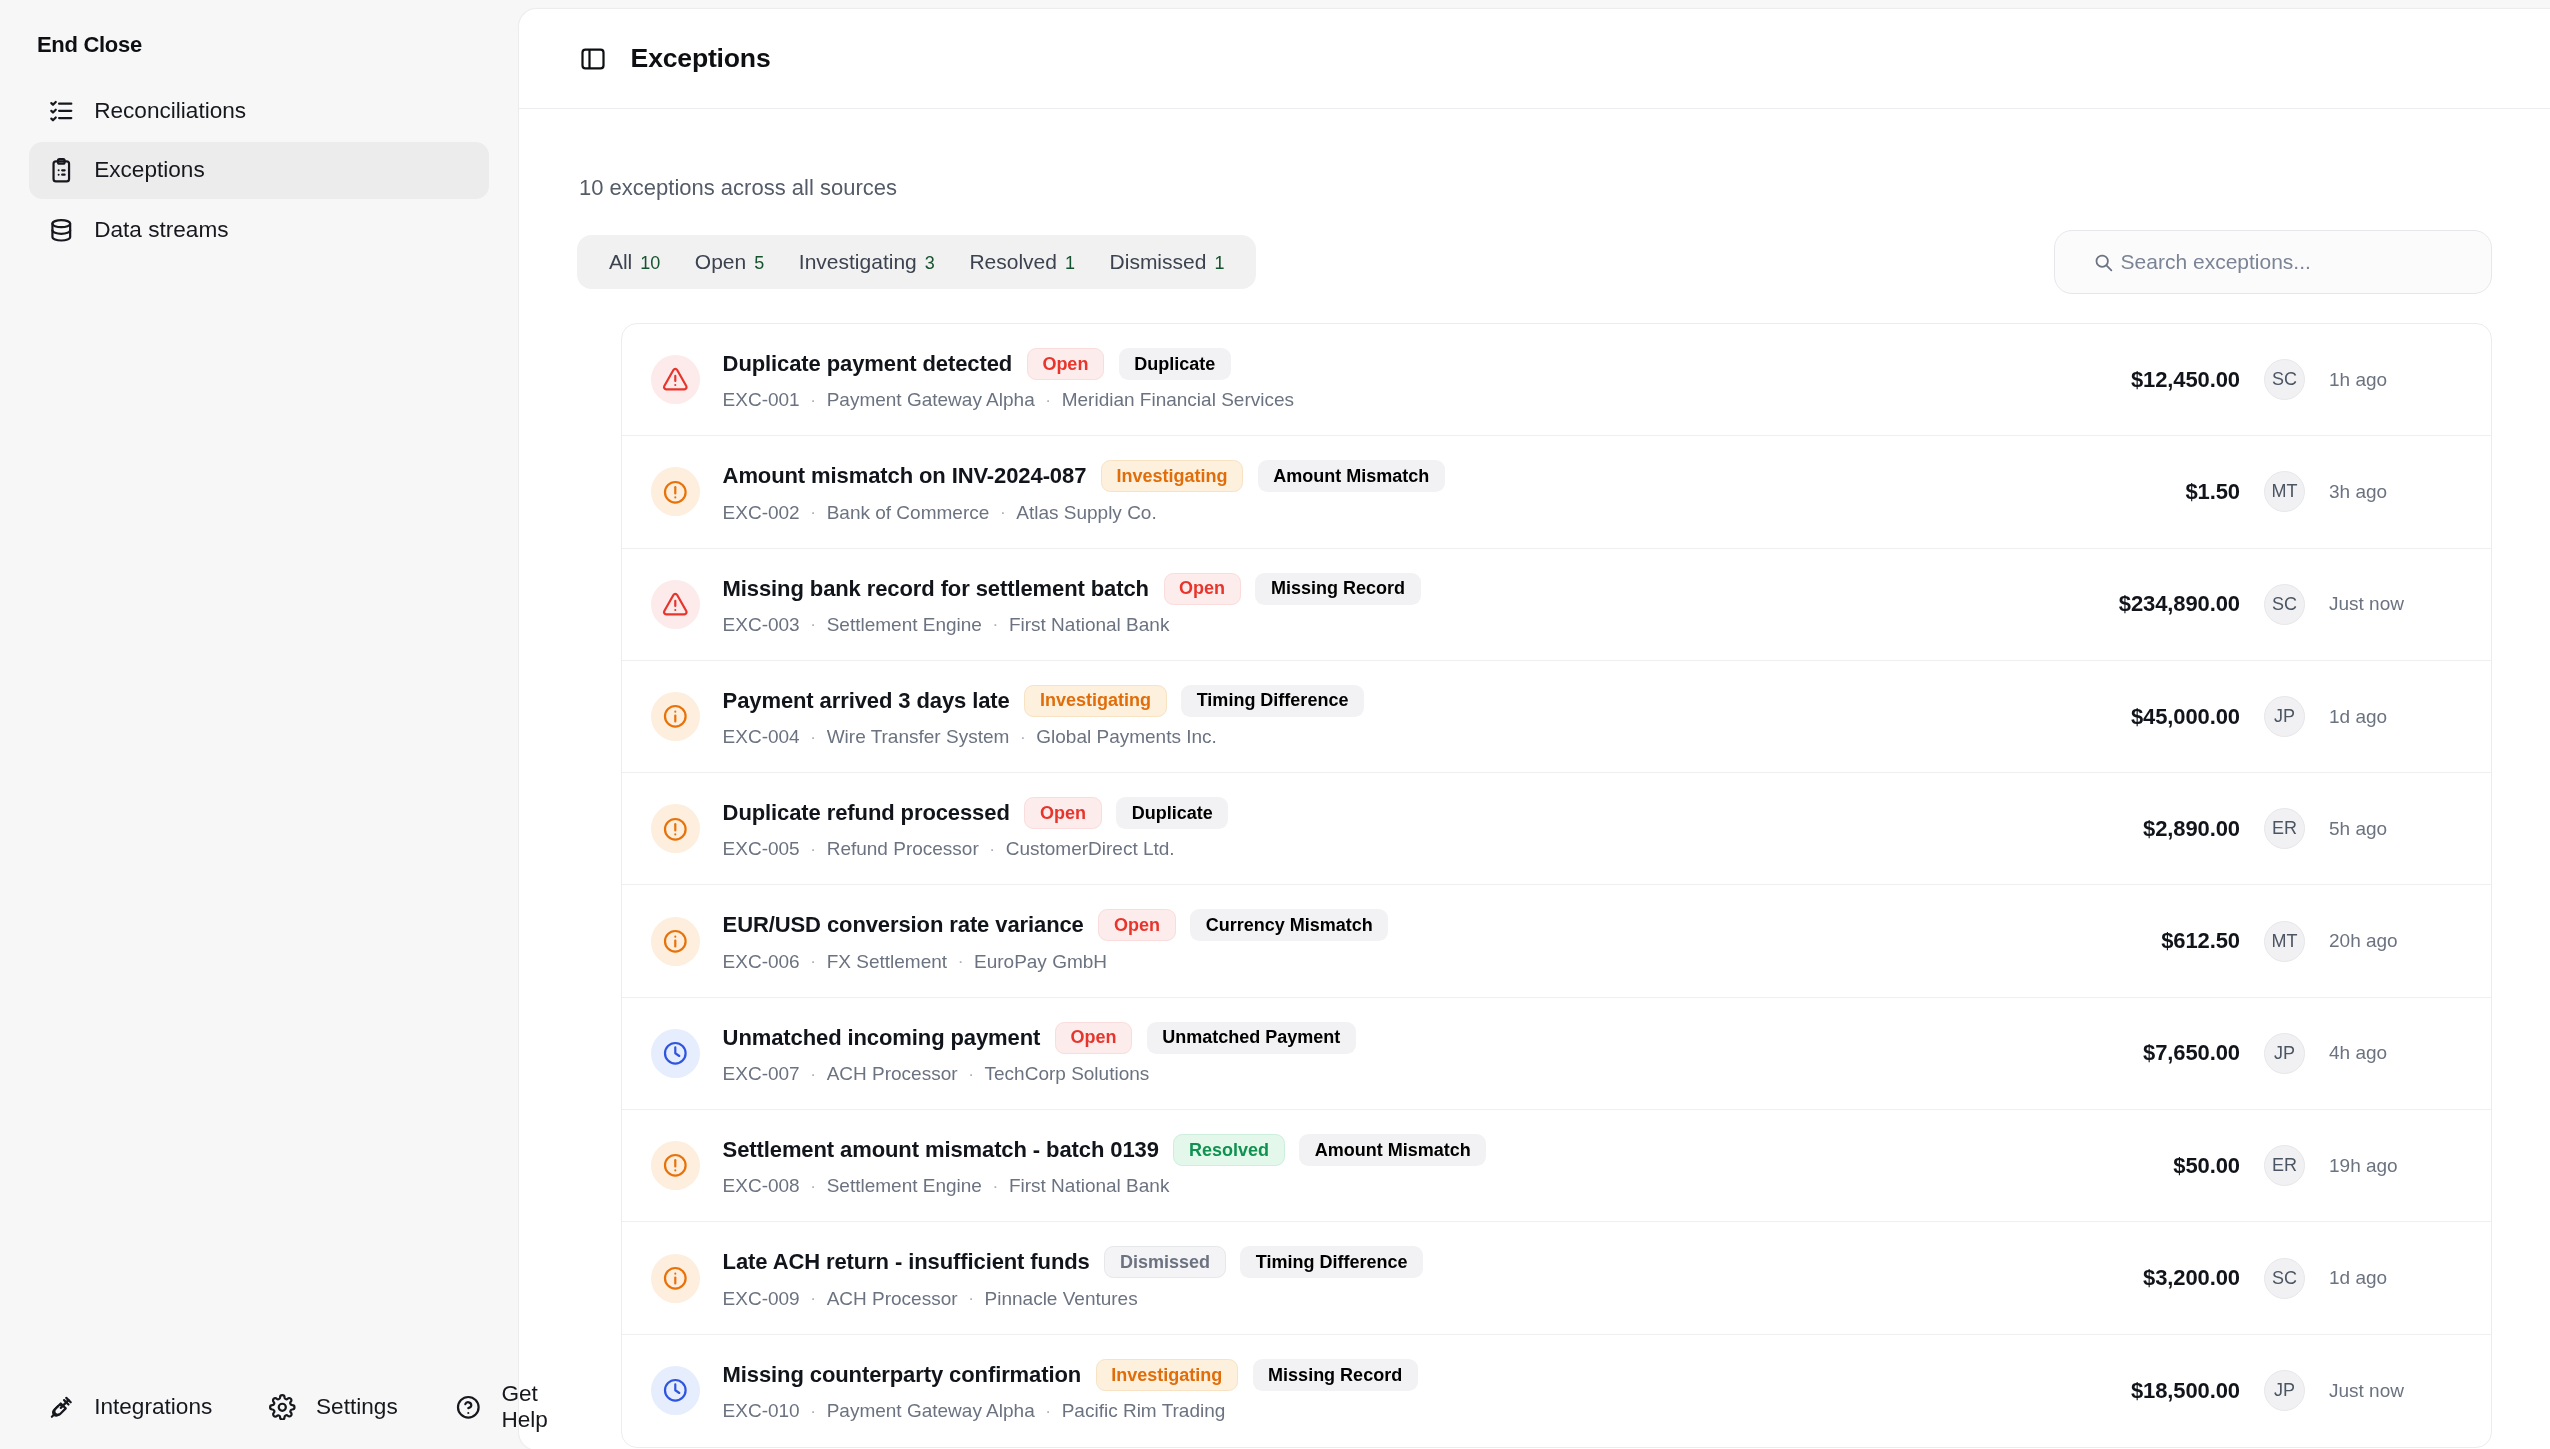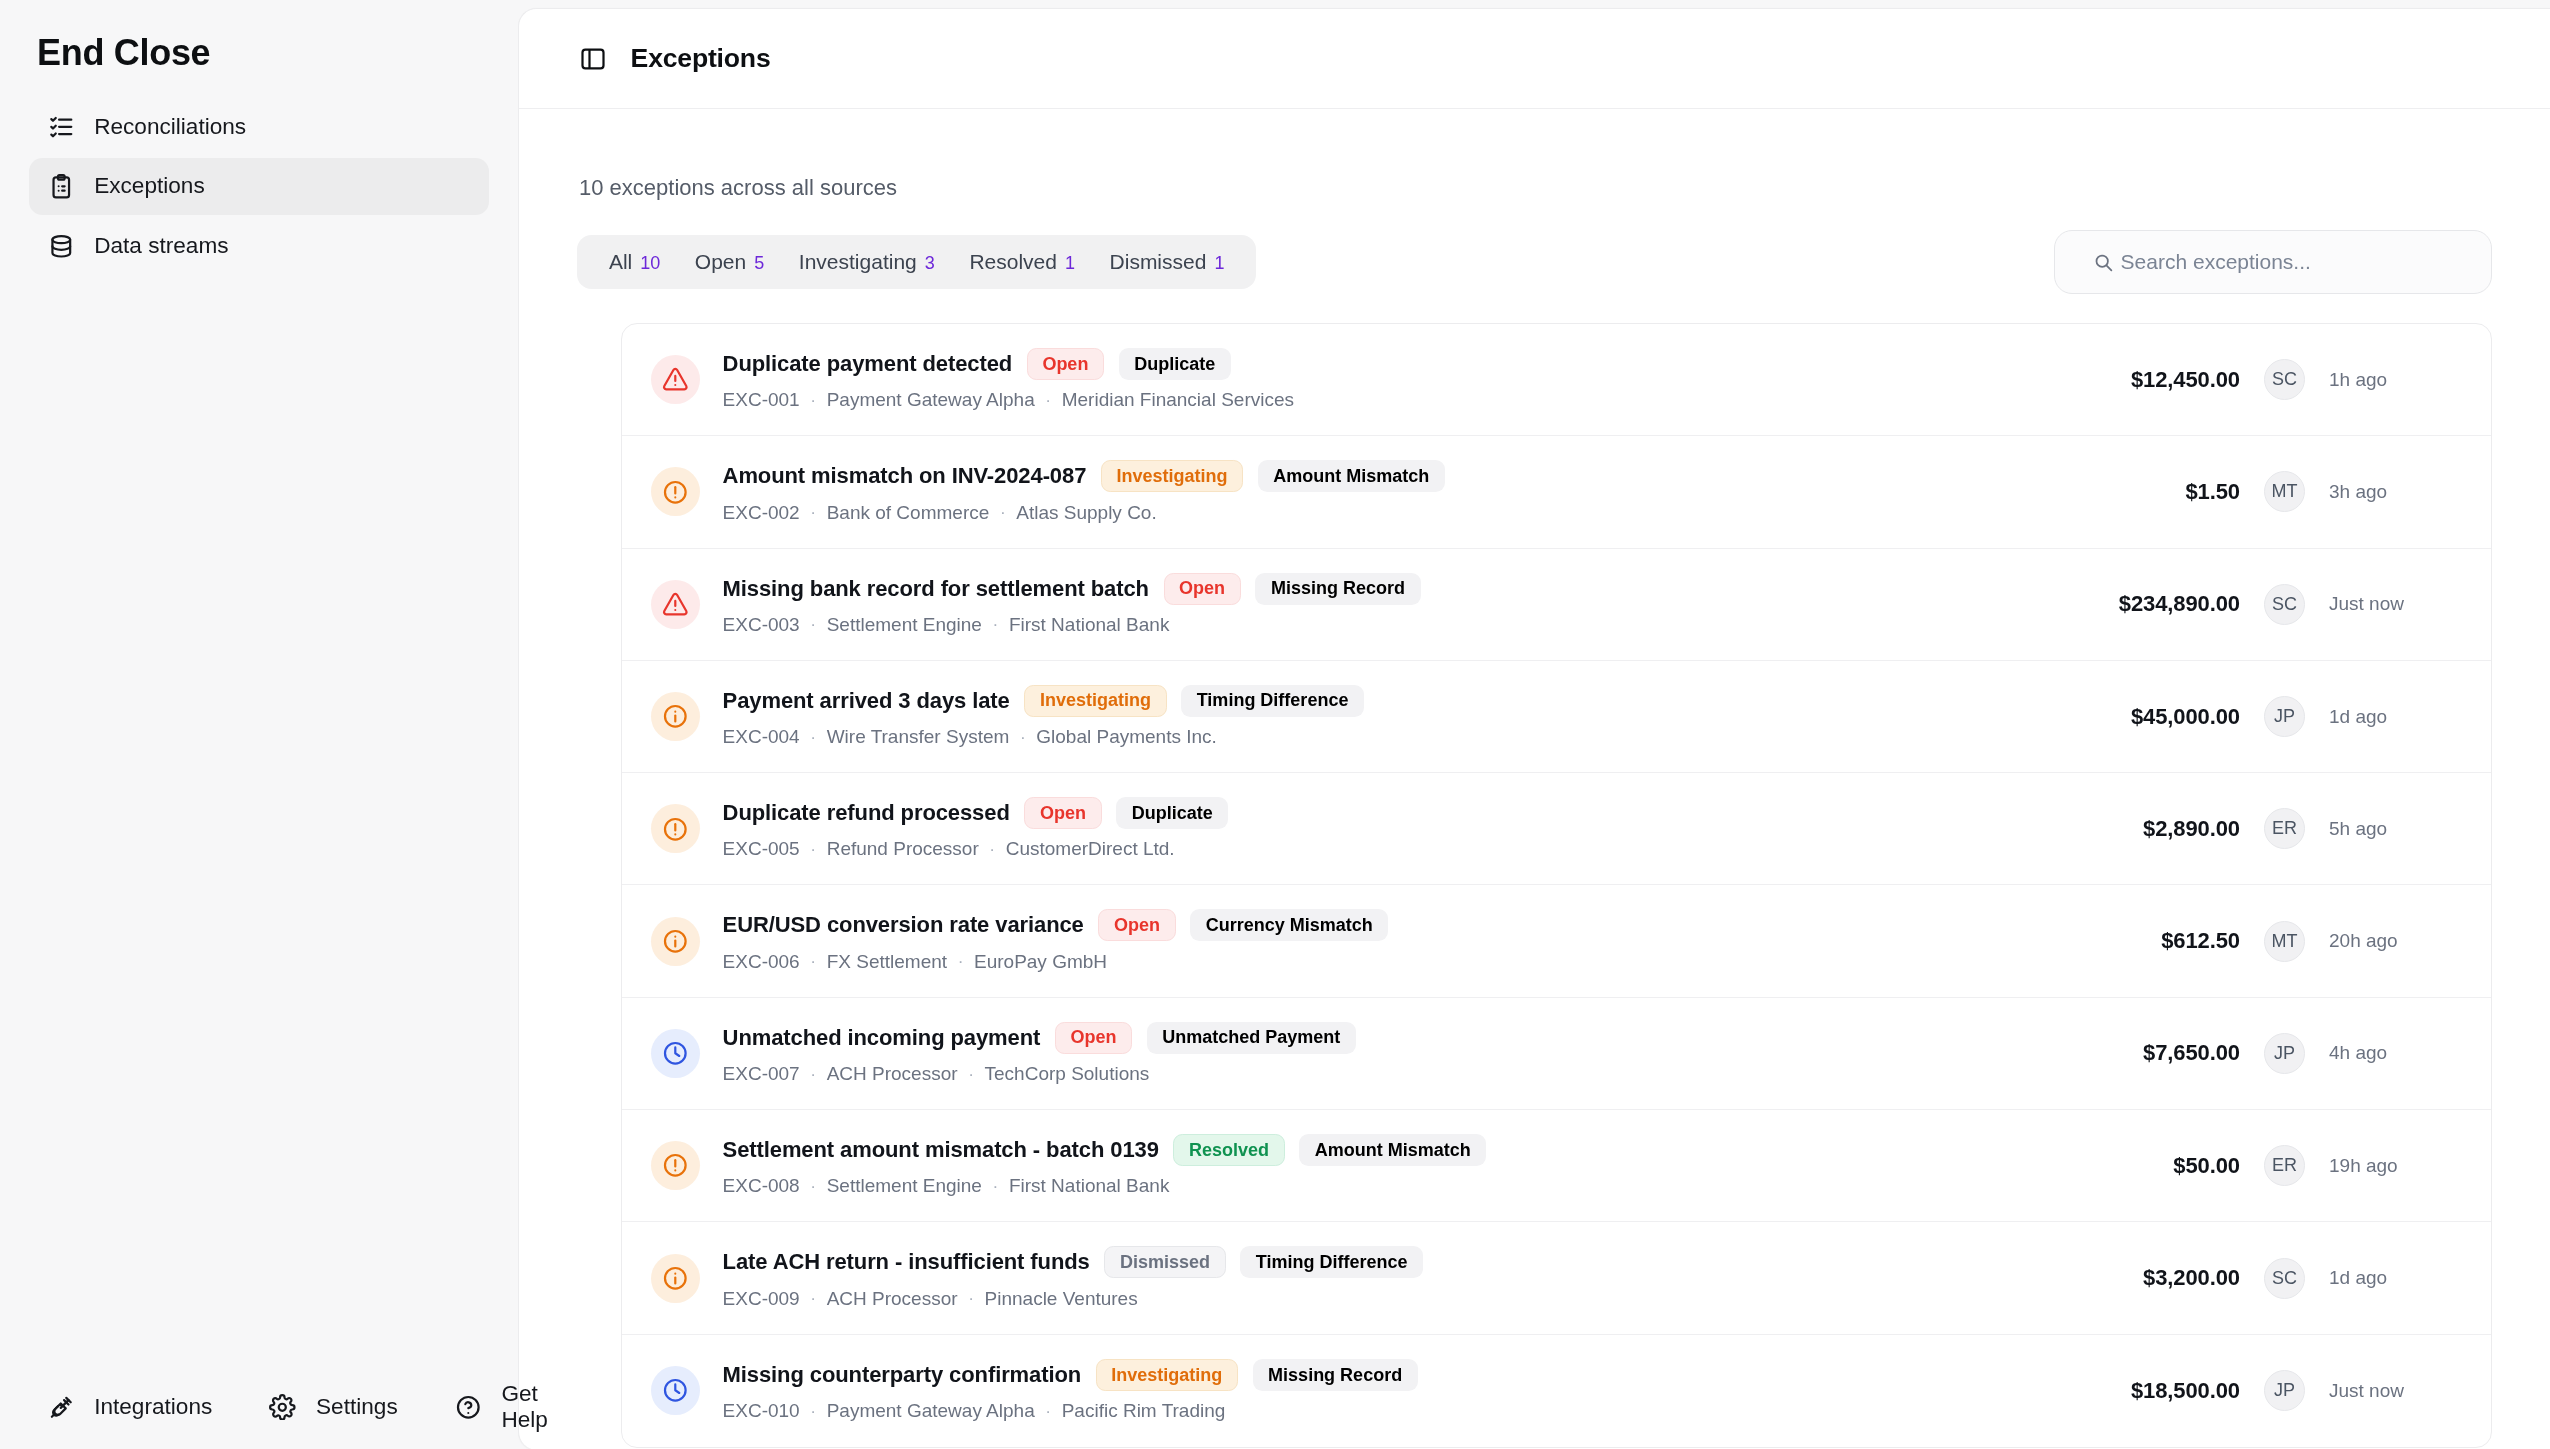--- a/index.html
+++ b/index.html
@@ -17,21 +17,21 @@
   .sidebar {
     width: 518px;
     flex: 0 0 518px;
     background: #f7f7f8;
     display: flex;
     flex-direction: column;
     padding: 0 29px;
     position: relative;
   }
   .brand {
-    font-size: 36px;
+    font-size: 22px;
     font-weight: 700;
     color: #0d0f12;
     letter-spacing: -0.3px;
     padding: 32px 8px 24px 8px;
   }
   .nav-group { display: flex; flex-direction: column; gap: 2.7px; }
   .nav-item {
     display: flex;
     align-items: center;
     gap: 20px;
@@ -129,21 +129,21 @@
   }
   .seg {
     display: inline-flex;
     align-items: baseline;
     gap: 8px;
     padding: 5.3px 17.3px;
     border-radius: 10.6px;
     cursor: pointer;
   }
   .seg .seg-label { font-size: 21px; color: #3c434f; }
-  .seg .seg-count { font-size: 18px; color: #6d28d9; }
+  .seg .seg-count { font-size: 18px; color: #14532d; }
 
   .searchbox {
     width: 438px;
     height: 64px;
     border: 0.7px solid #e6e7ea;
     border-radius: 18px;
     background: #fbfbfc;
     display: flex;
     align-items: center;
     gap: 6px;

